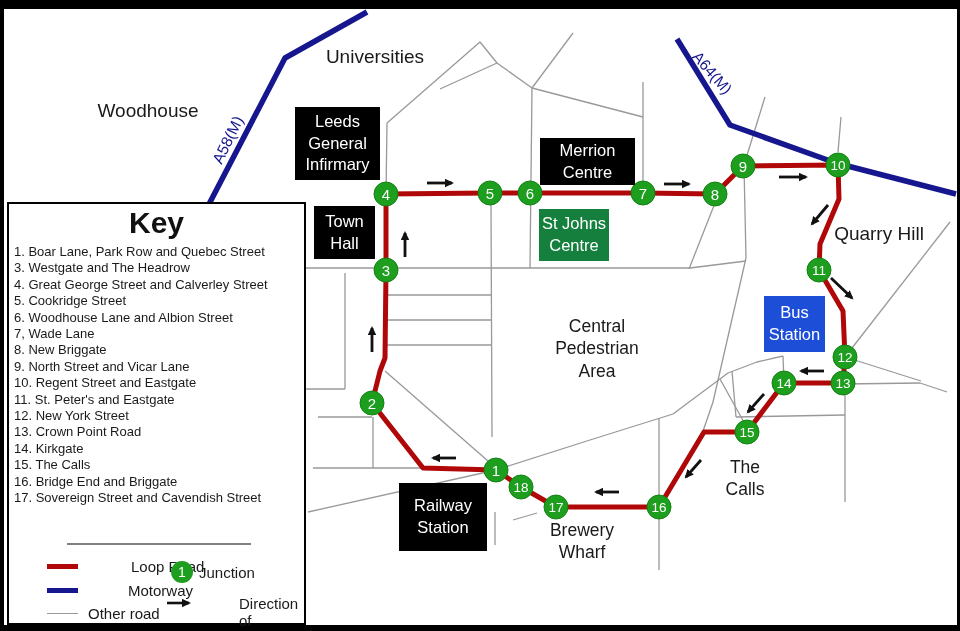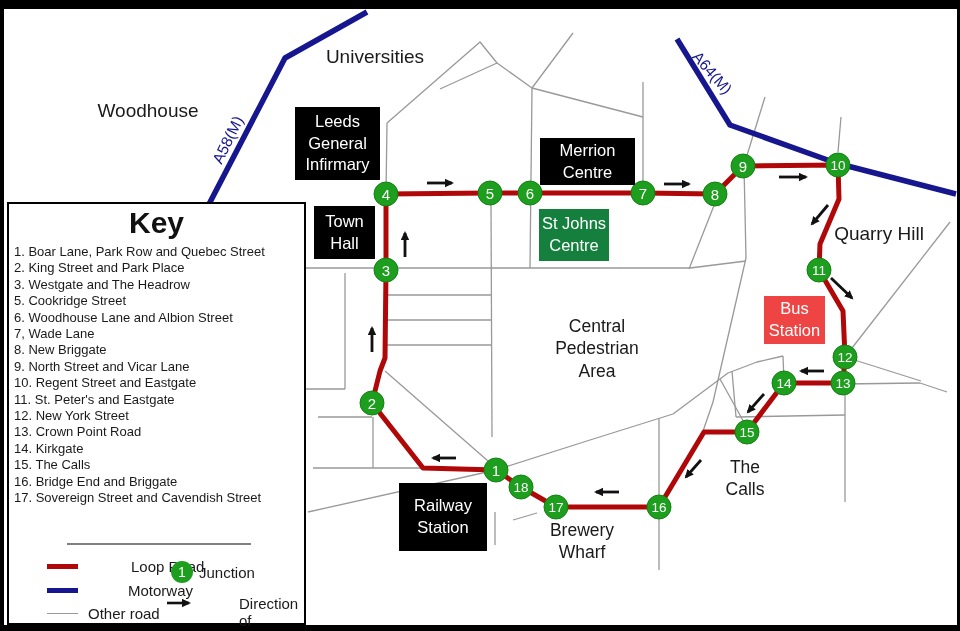--- a/index.html
+++ b/index.html
@@ -203,34 +203,34 @@
       </div>
       <div class="placebox" style="left: 314px; top: 206px; width: 61px; height: 53px; background: rgb(0, 0, 0); color: rgb(255, 255, 255);">
         <div>Town<br>Hall</div>
       </div>
       <div class="placebox" style="left: 540px; top: 138px; width: 95px; height: 47px; background: rgb(0, 0, 0); color: rgb(255, 255, 255);">
         <div>Merrion<br>Centre</div>
       </div>
       <div class="placebox" style="left: 539px; top: 209px; width: 70px; height: 52px; background: #15803d; color: rgb(255, 255, 255);">
         <div>St Johns<br>Centre</div>
       </div>
-      <div class="placebox" style="left: 764px; top: 296px; width: 61px; height: 48px; background: #ef4444; color: rgb(255, 255, 255);">
+      <div class="placebox" style="left: 764px; top: 296px; width: 61px; height: 56px; background: #1d4ed8; color: rgb(255, 255, 255);">
         <div>Bus<br>Station</div>
       </div>
       <div class="placebox" style="left: 399px; top: 483px; width: 88px; height: 68px; background: rgb(0, 0, 0); color: rgb(255, 255, 255);">
         <div>Railway<br>Station</div>
       </div>
     </div>
 
   <div id="keypanel">
     <div id="key-title">Key</div>
     <ul id="key-list">
         <li>1. Boar Lane, Park Row and Quebec Street</li>
-        <li>2. King Street and Park Place</li>
         <li>3. Westgate and The Headrow</li>
+        <li>4. Great George Street and Calverley Street</li>
         <li>5. Cookridge Street</li>
         <li>6. Woodhouse Lane and Albion Street</li>
         <li>7, Wade Lane</li>
         <li>8. New Briggate</li>
         <li>9. North Street and Vicar Lane</li>
         <li>10. Regent Street and Eastgate</li>
         <li>11. St. Peter's and Eastgate</li>
         <li>12. New York Street</li>
         <li>13. Crown Point Road</li>
         <li>14. Kirkgate</li>

